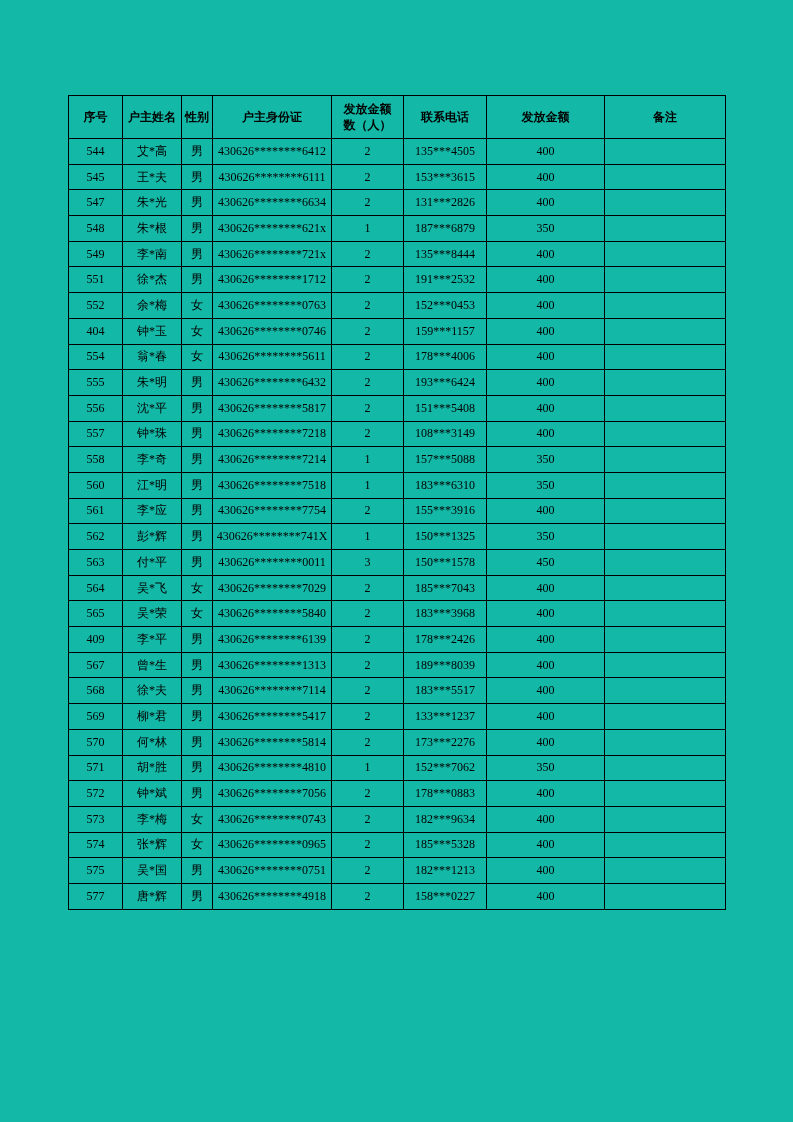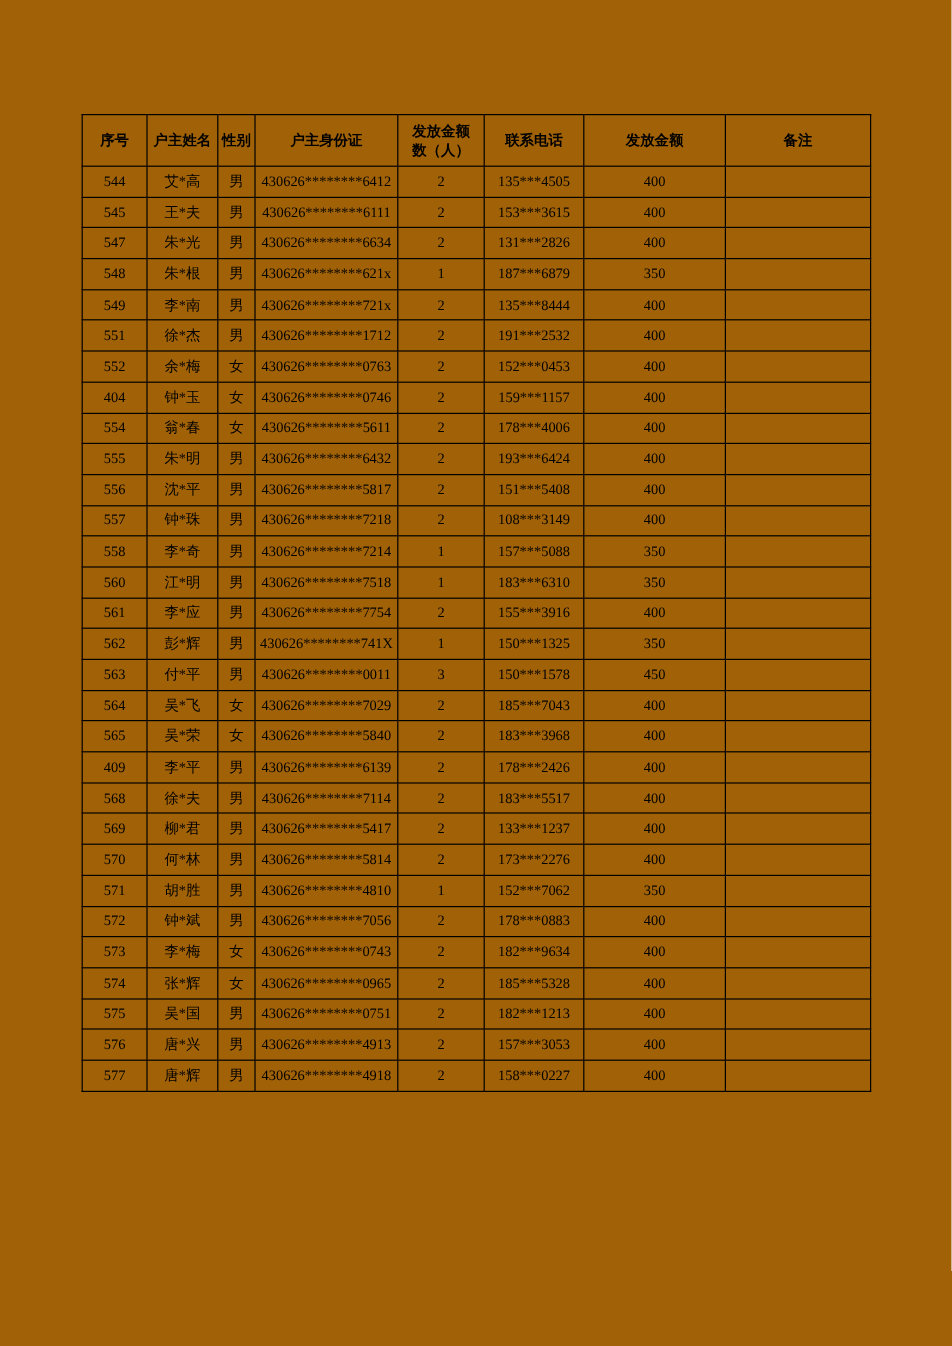--- a/index.html
+++ b/index.html
@@ -4,21 +4,21 @@
 <style>
   html, body {
     margin: 0;
     padding: 0;
     background: #ffffff;
   }
   .page {
     position: relative;
     width: 793px;
     height: 1122px;
-    background: #a16207;
+    background: #14b8a6;
     font-family: "Liberation Serif", serif;
     color: #000000;
     overflow: hidden;
   }
   table.subsidy {
     position: absolute;
     left: 68px;
     top: 95px;
     border-collapse: collapse;
     table-layout: fixed;
@@ -267,20 +267,30 @@
           <td>409</td>
           <td>李*平</td>
           <td>男</td>
           <td>430626********6139</td>
           <td>2</td>
           <td>178***2426</td>
           <td>400</td>
           <td></td>
         </tr>
         <tr>
+          <td>567</td>
+          <td>曾*生</td>
+          <td>男</td>
+          <td>430626********1313</td>
+          <td>2</td>
+          <td>189***8039</td>
+          <td>400</td>
+          <td></td>
+        </tr>
+        <tr>
           <td>568</td>
           <td>徐*夫</td>
           <td>男</td>
           <td>430626********7114</td>
           <td>2</td>
           <td>183***5517</td>
           <td>400</td>
           <td></td>
         </tr>
         <tr>
@@ -343,30 +353,20 @@
           <td>400</td>
           <td></td>
         </tr>
         <tr>
           <td>575</td>
           <td>吴*国</td>
           <td>男</td>
           <td>430626********0751</td>
           <td>2</td>
           <td>182***1213</td>
-          <td>400</td>
-          <td></td>
-        </tr>
-        <tr>
-          <td>576</td>
-          <td>唐*兴</td>
-          <td>男</td>
-          <td>430626********4913</td>
-          <td>2</td>
-          <td>157***3053</td>
           <td>400</td>
           <td></td>
         </tr>
         <tr>
           <td>577</td>
           <td>唐*辉</td>
           <td>男</td>
           <td>430626********4918</td>
           <td>2</td>
           <td>158***0227</td>

